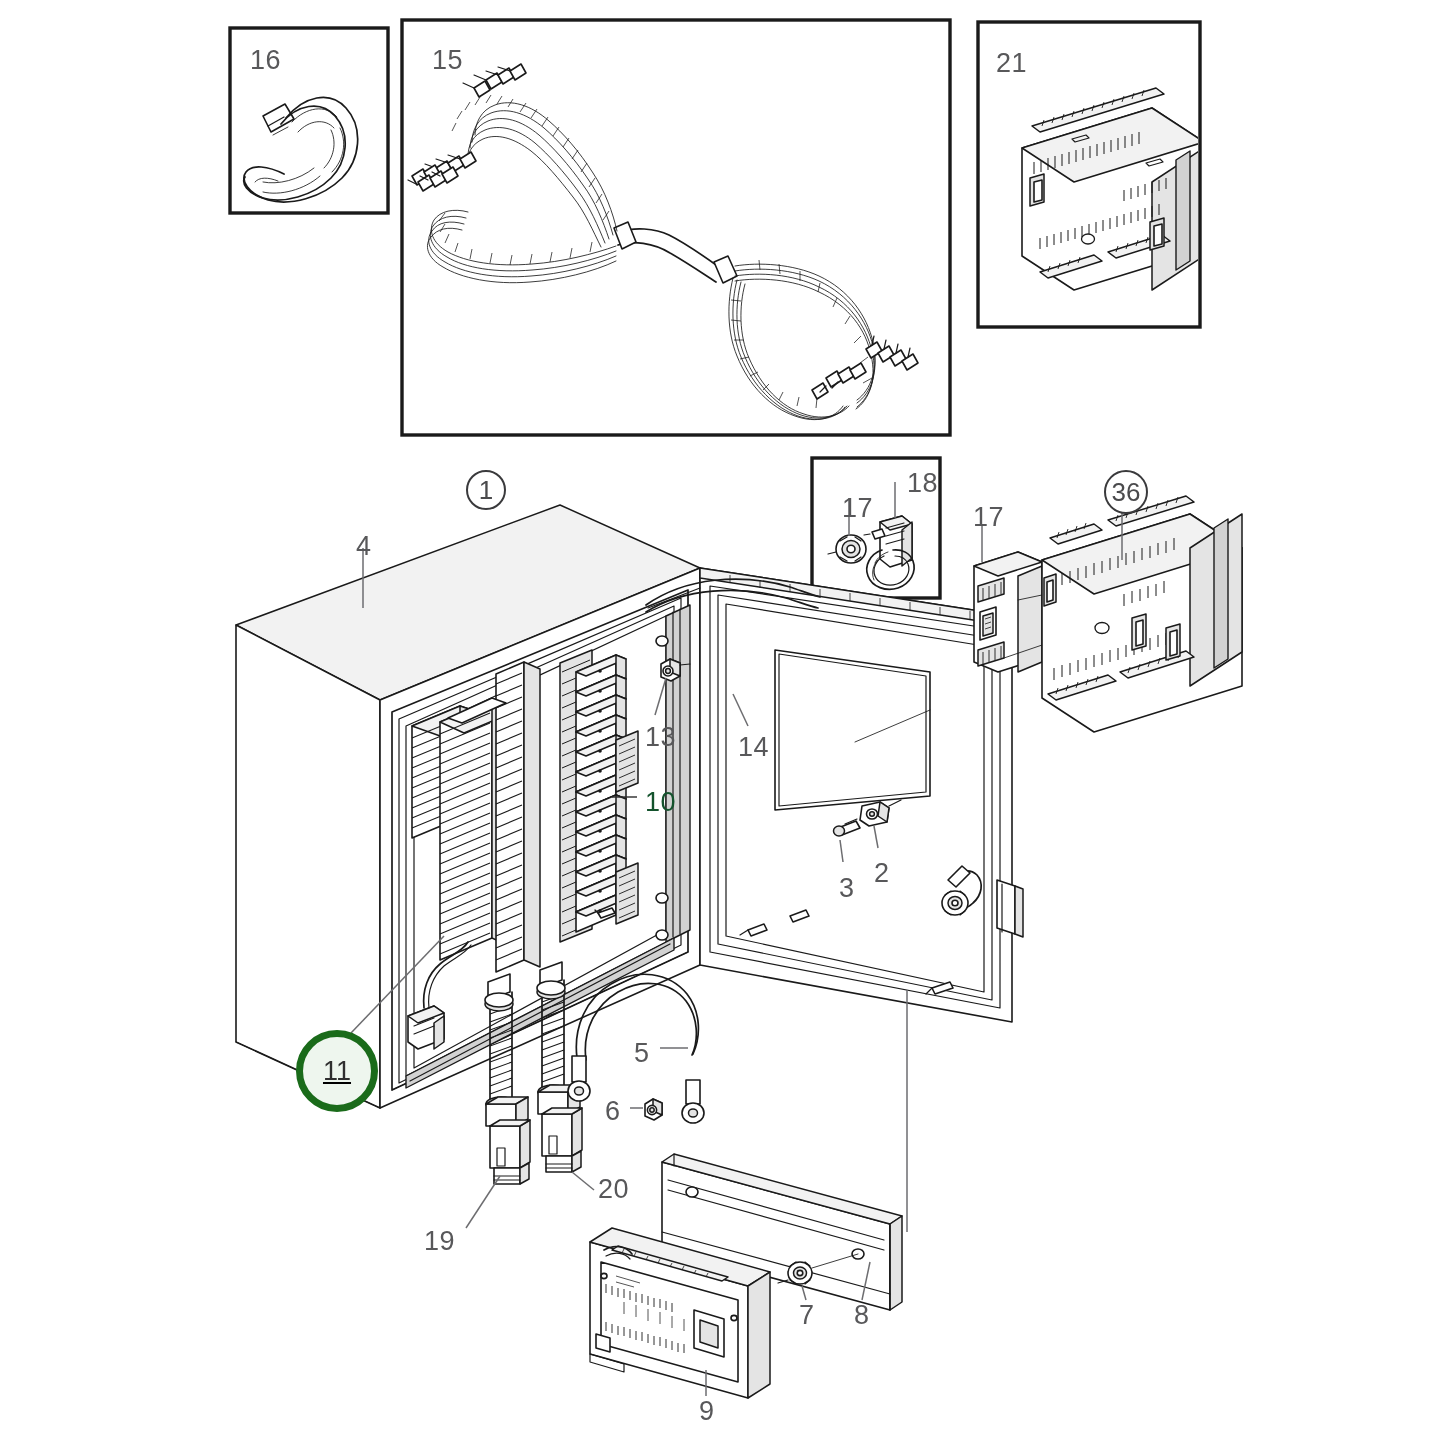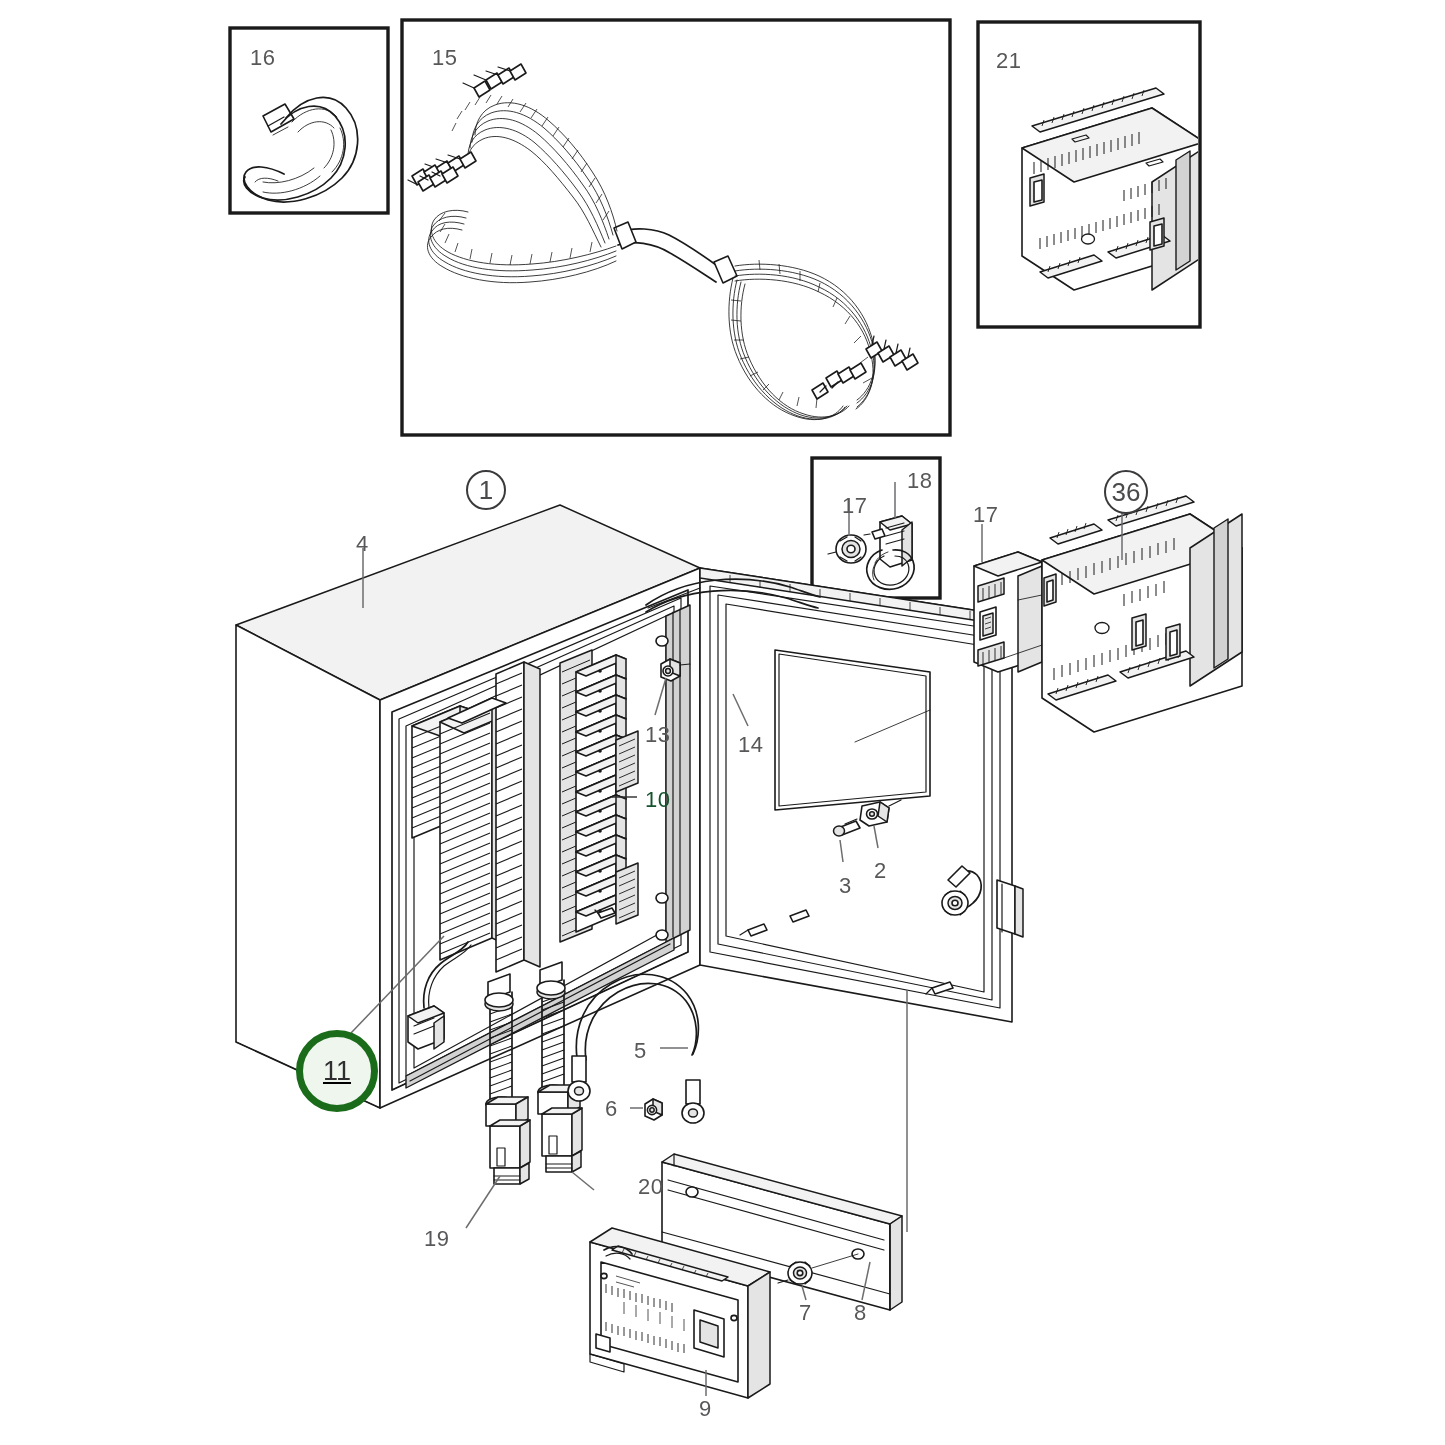--- a/index.html
+++ b/index.html
@@ -1,20 +1,20 @@
 <!DOCTYPE html>
 <html><head>
 <meta charset="utf-8">
 <title>Parts Diagram</title>
 <style>
   html,body{margin:0;padding:0;background:#ffffff;}
   body{font-family:"Liberation Sans", sans-serif;}
   #stage{position:relative;width:1445px;height:1445px;background:#ffffff;overflow:hidden;}
   svg.layer{position:absolute;left:0;top:0;width:1445px;height:1445px;}
-  .lbl{position:absolute;font-family:"Liberation Sans",sans-serif;font-size:22px;color:#58585a;
+  .lbl{position:absolute;font-family:"Liberation Sans",sans-serif;font-size:27px;color:#58585a;
        letter-spacing:0.5px;white-space:nowrap;user-select:none;}
   .lbl.dark{color:#14532d;}
   .callout-circle{position:absolute;border:2.2px solid #3a3a3c;border-radius:50%;
        display:flex;align-items:center;justify-content:center;background:#ffffff;
        font-size:26px;color:#4a4a4c;font-family:"Liberation Sans",sans-serif;}
   .callout-hl{position:absolute;border-radius:50%;display:flex;align-items:center;
        justify-content:center;font-family:"Liberation Sans",sans-serif;text-decoration:underline;}
 </style>
 </head>
 <body>
@@ -794,21 +794,21 @@
   <div class="lbl" id="lb-18" style="left:907px;top:468px;text-align:right;">18</div>
   <div class="lbl" id="lb-4" style="left:356px;top:531px;">4</div>
   <div class="lbl" id="lb-13" style="left:645px;top:722px;">13</div>
   <div class="lbl" id="lb-14" style="left:738px;top:732px;">14</div>
   <div class="lbl dark" id="lb-10" style="left:645px;top:787px;">10</div>
   <div class="lbl" id="lb-2" style="left:874px;top:858px;">2</div>
   <div class="lbl" id="lb-3" style="left:839px;top:873px;">3</div>
   <div class="lbl" id="lb-5" style="left:634px;top:1038px;">5</div>
   <div class="lbl" id="lb-6" style="left:605px;top:1096px;">6</div>
   <div class="lbl" id="lb-19" style="left:424px;top:1226px;">19</div>
-  <div class="lbl" id="lb-20" style="left:598px;top:1174px;margin-left:40px;">20</div>
+  <div class="lbl" id="lb-20" style="left:598px;top:1174px;">20</div>
   <div class="lbl" id="lb-7" style="left:799px;top:1300px;">7</div>
   <div class="lbl" id="lb-8" style="left:854px;top:1300px;">8</div>
   <div class="lbl" id="lb-9" style="left:699px;top:1396px;">9</div>
   <div class="lbl" id="lb-12" style="left:973px;top:502px;">17</div>
 
   <div class="callout-circle" style="left:466px;top:470px;width:36px;height:36px;">
     <span>1</span>
   </div>
   <div class="callout-circle" style="left:1104px;top:470px;width:40px;height:40px;">
     <span>36</span>

